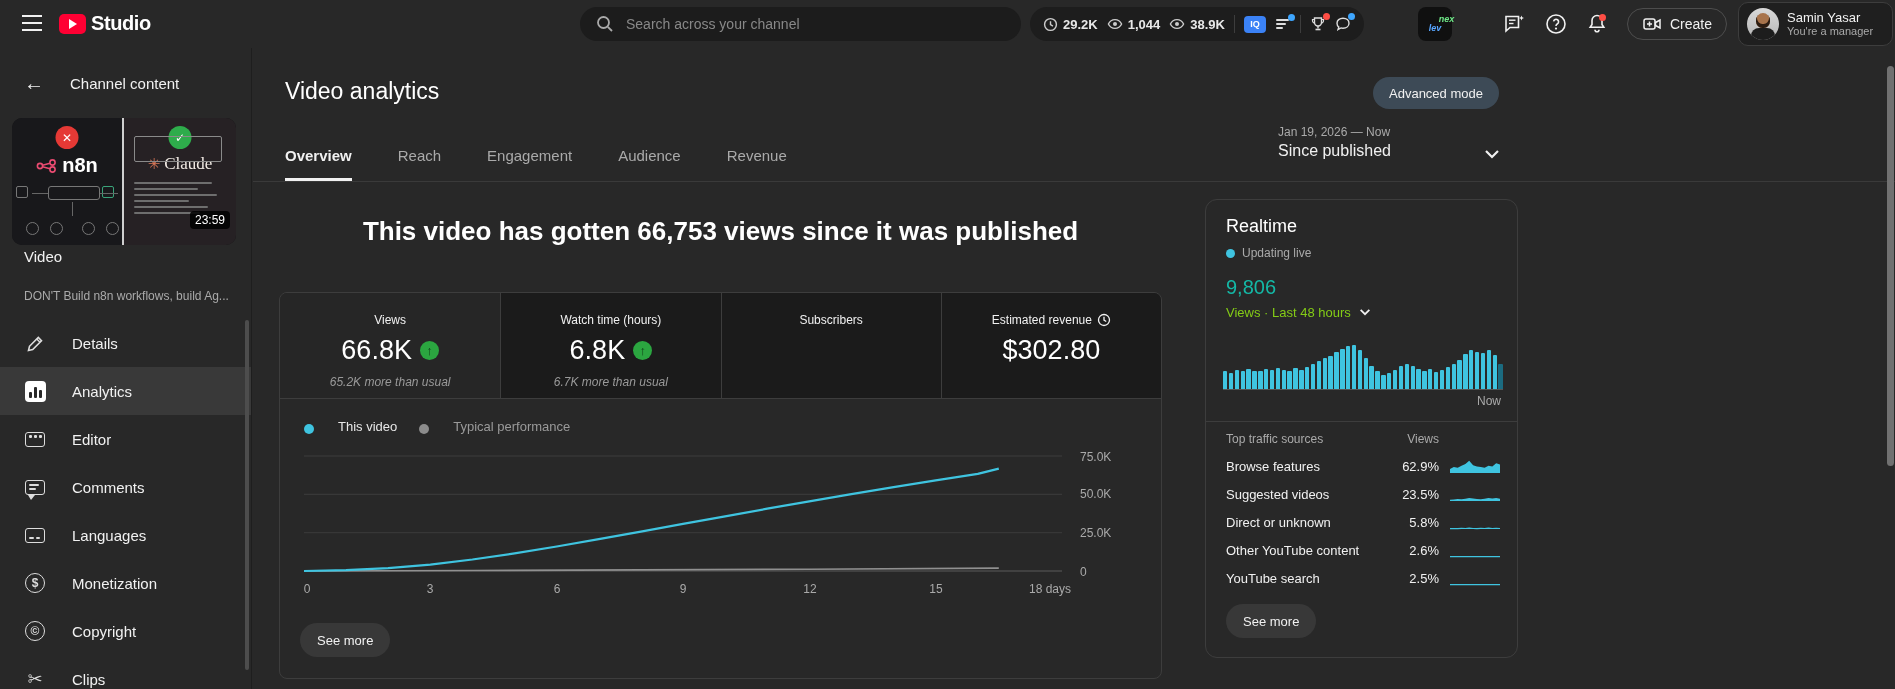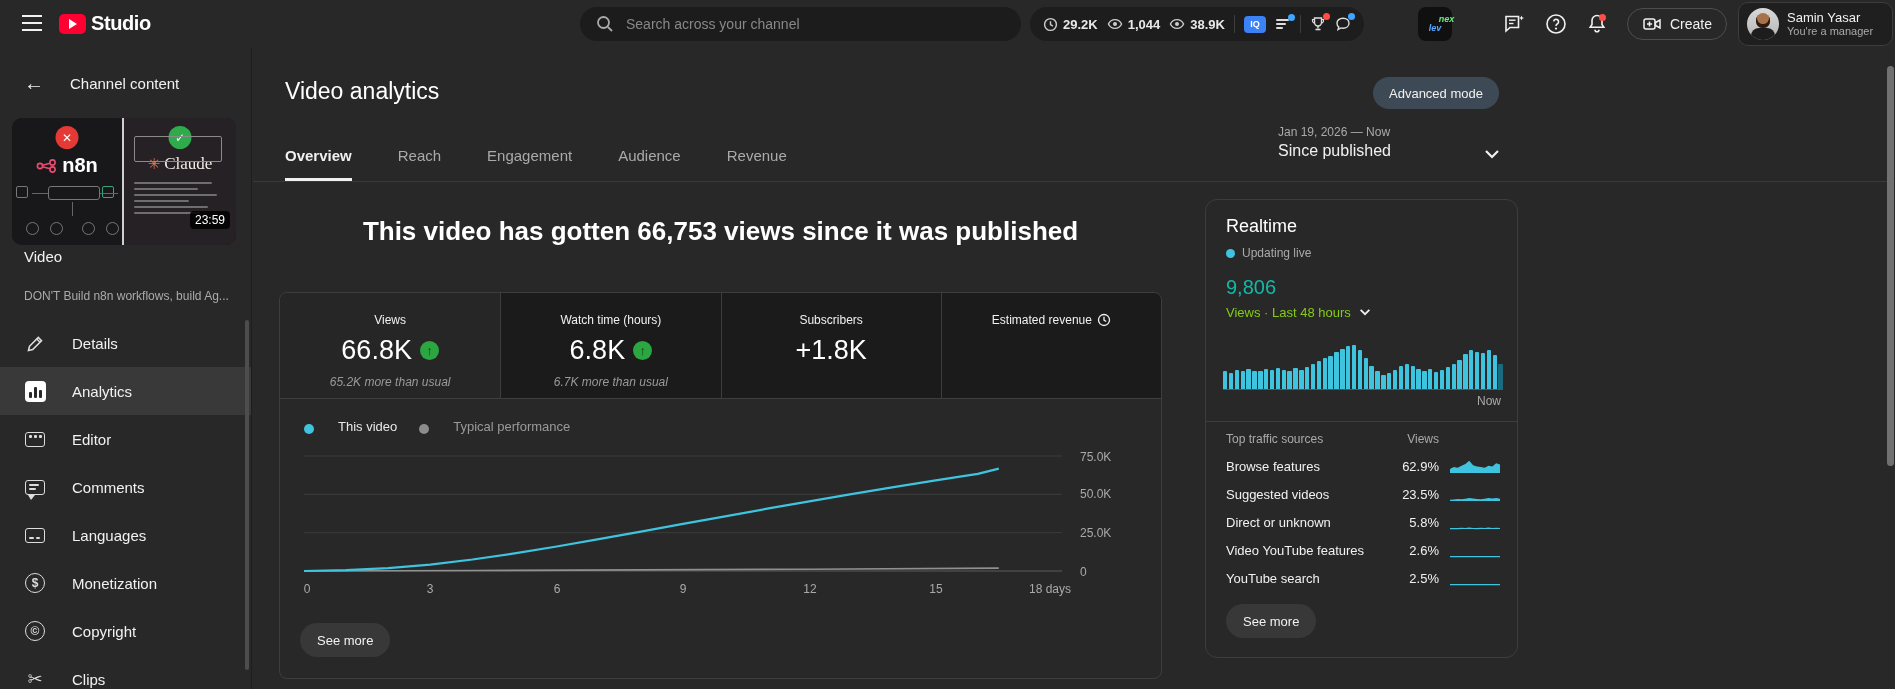--- a/index.html
+++ b/index.html
@@ -434,32 +434,32 @@
         <div class="metric">
           <span class="m-label">Watch time (hours)</span>
           <div class="m-value-row">
             <span class="m-value">6.8K</span>
             <span class="up-badge">↑</span>
           </div>
           <div class="m-note">6.7K more than usual</div>
         </div>
         <div class="metric">
           <span class="m-label">Subscribers</span>
-          <div class="m-value-row">
-            <span class="m-value">+1.8K</span>
-          </div>
         </div>
         <div class="metric">
           <span class="m-label">
             <span>Estimated revenue</span>
             <svg width="14" height="14" viewBox="0 0 16 16">
                 <circle cx="8" cy="8" r="6.3" fill="none" stroke="#f1f1f1" stroke-width="1.5"></circle>
                 <path d="M8 4.4v3.8l2.6 1.5" fill="none" stroke="#f1f1f1" stroke-width="1.5"></path>
               </svg>
           </span>
+          <div class="m-value-row">
+            <span class="m-value">$302.80</span>
+          </div>
         </div>
       </div>
 
       <div class="legend">
         <span class="legend-item l0">
           <span class="l-dot" style="background:#3fc4e0"></span>
           <span>This video</span>
         </span>
         <span class="legend-item l1">
           <span class="l-dot" style="background:#8c8c8c"></span>
@@ -589,21 +589,21 @@
         <div class="rt-row">
           <span class="src">Direct or unknown</span>
           <span class="pct">5.8%</span>
           <span class="sp">
               <svg class="spark" width="52" height="16" viewBox="0 0 52 16">
                 <polyline points="1.0,14.6 4.8,14.5 8.7,14.6 12.5,14.3 16.4,14.5 20.2,14.2 24.1,14.5 27.9,14.6 31.8,14.3 35.6,14.5 39.5,14.2 43.3,14.5 47.2,14.3 51.0,14.5" fill="none" stroke="#3fc4e0" stroke-width="1.2"></polyline>
               </svg>
             </span>
         </div>
         <div class="rt-row">
-          <span class="src">Video YouTube features</span>
+          <span class="src">Other YouTube content</span>
           <span class="pct">2.6%</span>
           <span class="sp">
               <svg class="spark" width="52" height="16" viewBox="0 0 52 16">
                 <polyline points="1.0,14.7 4.8,14.7 8.7,14.6 12.5,14.7 16.4,14.7 20.2,14.6 24.1,14.7 27.9,14.7 31.8,14.6 35.6,14.7 39.5,14.7 43.3,14.6 47.2,14.7 51.0,14.7" fill="none" stroke="#3fc4e0" stroke-width="1.2"></polyline>
               </svg>
             </span>
         </div>
         <div class="rt-row">
           <span class="src">YouTube search</span>
           <span class="pct">2.5%</span>

